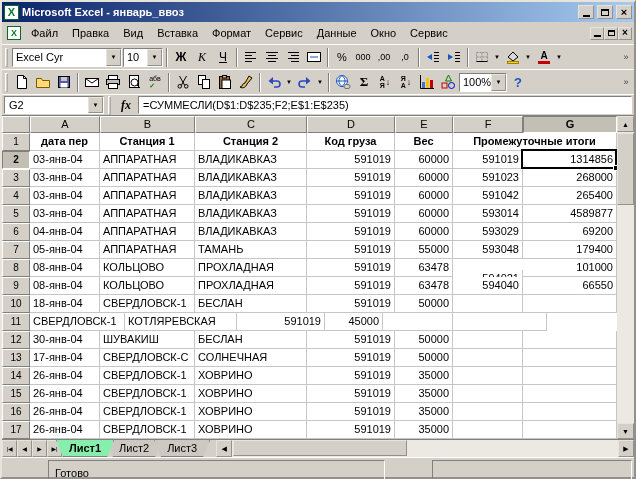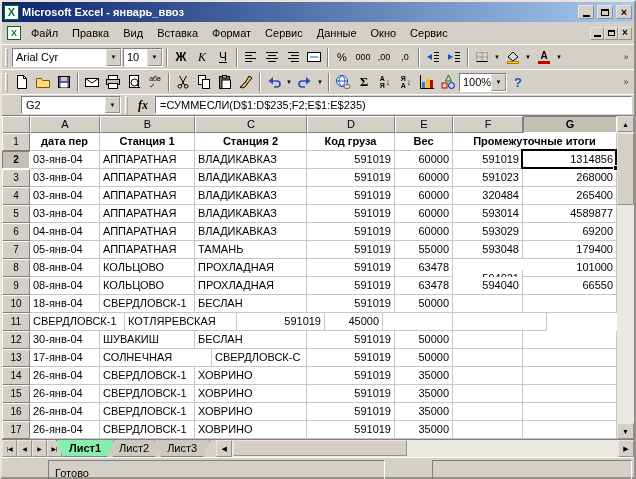--- a/index.html
+++ b/index.html
@@ -39,21 +39,21 @@
   .txticon { font-size:9px; }
   .stacked { display:flex; flex-direction:column; align-items:center; line-height:10px; }
   .stacked .bar { width:12px; height:3px; display:block; }
   .sorticon { display:flex; align-items:center; gap:1px; font-size:7px; line-height:7px; }
   .sorticon .ltrs { display:flex; flex-direction:column; font-weight:bold; }
   .sorticon .arr { font-size:9px; }
   .more { margin-left:auto; width:12px; height:20px; display:flex; align-items:center; justify-content:center; font-size:9px; color:#404040; }
 
   
   .formulabar { height:21px; display:flex; align-items:center; padding:1px 2px; gap:3px; border-top:1px solid #fff; flex:0 0 auto; }
-  .namebox { width:100px; height:18px; background:#fff; border:1px solid; border-color:#808080 #fff #fff #808080; display:flex; align-items:center; flex:0 0 auto;margin-left:17px; }
+  .namebox { width:100px; height:18px; background:#fff; border:1px solid; border-color:#808080 #fff #fff #808080; display:flex; align-items:center; flex:0 0 auto; }
   .namebox .val { flex:1; padding:0 4px; }
   .namebox .arrow { width:15px; height:16px; background:#d4d0c8; border:1px outset #e8e4dc; display:flex; align-items:center; justify-content:center; font-size:6px; }
   .fx { font-family:"Liberation Serif",serif; font-style:italic; font-weight:bold; font-size:12px; padding:0 4px; }
   .formula-field { flex:1; height:18px; background:#fff; border:1px solid; border-color:#808080 #fff #fff #808080; display:flex; align-items:center; padding:0 4px; white-space:nowrap; overflow:hidden; }
 
   
   .gridwrap { flex:1; display:flex; background:#fff; border-top:1px solid #808080; overflow:hidden; }
   .sheet { width:615px; overflow:hidden; }
   .chrow { display:flex; height:17px; }
   .corner { width:28px; height:17px; background:#d4d0c8; border:1px solid; border-color:#fff #808080 #808080 #fff; flex:0 0 auto; }
@@ -130,21 +130,21 @@
         <span class="glyph-max" style="width:7px;height:6px"></span>
       </div>
     <div class="wbtn small">
         <span class="glyph-close" style="font-size:10px">×</span>
       </div>
   </div>
 
   <div class="toolbar">
     <div class="grip"></div>
     <div class="combo" style="width:110px">
-      <span class="val">Arial Cyr</span>
+      <span class="val">Excel Cyr</span>
       <span class="arrow">▼</span>
     </div>
     <div class="combo" style="width:40px">
       <span class="val">10</span>
       <span class="arrow">▼</span>
     </div>
     <div class="sep"></div>
     <div class="tbtn bold-l">Ж</div>
     <div class="tbtn italic-l">К</div>
     <div class="tbtn under-l">Ч</div>
@@ -405,21 +405,21 @@
             <div class="cell" style="width: 70px; text-align: right;">591023</div>
             <div class="cell" style="width: 94px; text-align: right;">268000</div>
           </div>
           <div class="grow">
             <div class="rowhdr">4</div>
             <div class="cell" style="width: 70px; text-align: left;">03-янв-04</div>
             <div class="cell" style="width: 95px; text-align: left;">АППАРАТНАЯ</div>
             <div class="cell" style="width: 112px; text-align: left;">ВЛАДИКАВКАЗ</div>
             <div class="cell" style="width: 88px; text-align: right;">591019</div>
             <div class="cell" style="width: 58px; text-align: right;">60000</div>
-            <div class="cell" style="width: 70px; text-align: right;">320484</div>
+            <div class="cell" style="width: 70px; text-align: right;">591042</div>
             <div class="cell" style="width: 94px; text-align: right;">265400</div>
           </div>
           <div class="grow">
             <div class="rowhdr">5</div>
             <div class="cell" style="width: 70px; text-align: left;">03-янв-04</div>
             <div class="cell" style="width: 95px; text-align: left;">АППАРАТНАЯ</div>
             <div class="cell" style="width: 112px; text-align: left;">ВЛАДИКАВКАЗ</div>
             <div class="cell" style="width: 88px; text-align: right;">591019</div>
             <div class="cell" style="width: 58px; text-align: right;">60000</div>
             <div class="cell" style="width: 70px; text-align: right;">593014</div>
@@ -490,22 +490,22 @@
             <div class="cell" style="width: 95px; text-align: left;">ШУВАКИШ</div>
             <div class="cell" style="width: 112px; text-align: left;">БЕСЛАН</div>
             <div class="cell" style="width: 88px; text-align: right;">591019</div>
             <div class="cell" style="width: 58px; text-align: right;">50000</div>
             <div class="cell" style="width: 70px; text-align: right;"></div>
             <div class="cell" style="width: 94px; text-align: right;"></div>
           </div>
           <div class="grow">
             <div class="rowhdr">13</div>
             <div class="cell" style="width: 70px; text-align: left;">17-янв-04</div>
+            <div class="cell" style="width: 95px; text-align: left;">СВЕРДЛОВСК-С</div>
             <div class="cell" style="width: 112px; text-align: left;">СОЛНЕЧНАЯ</div>
-            <div class="cell" style="width: 95px; text-align: left;">СВЕРДЛОВСК-С</div>
             <div class="cell" style="width: 88px; text-align: right;">591019</div>
             <div class="cell" style="width: 58px; text-align: right;">50000</div>
             <div class="cell" style="width: 70px; text-align: right;"></div>
             <div class="cell" style="width: 94px; text-align: right;"></div>
           </div>
           <div class="grow">
             <div class="rowhdr">14</div>
             <div class="cell" style="width: 70px; text-align: left;">26-янв-04</div>
             <div class="cell" style="width: 95px; text-align: left;">СВЕРДЛОВСК-1</div>
             <div class="cell" style="width: 112px; text-align: left;">ХОВРИНО</div>

